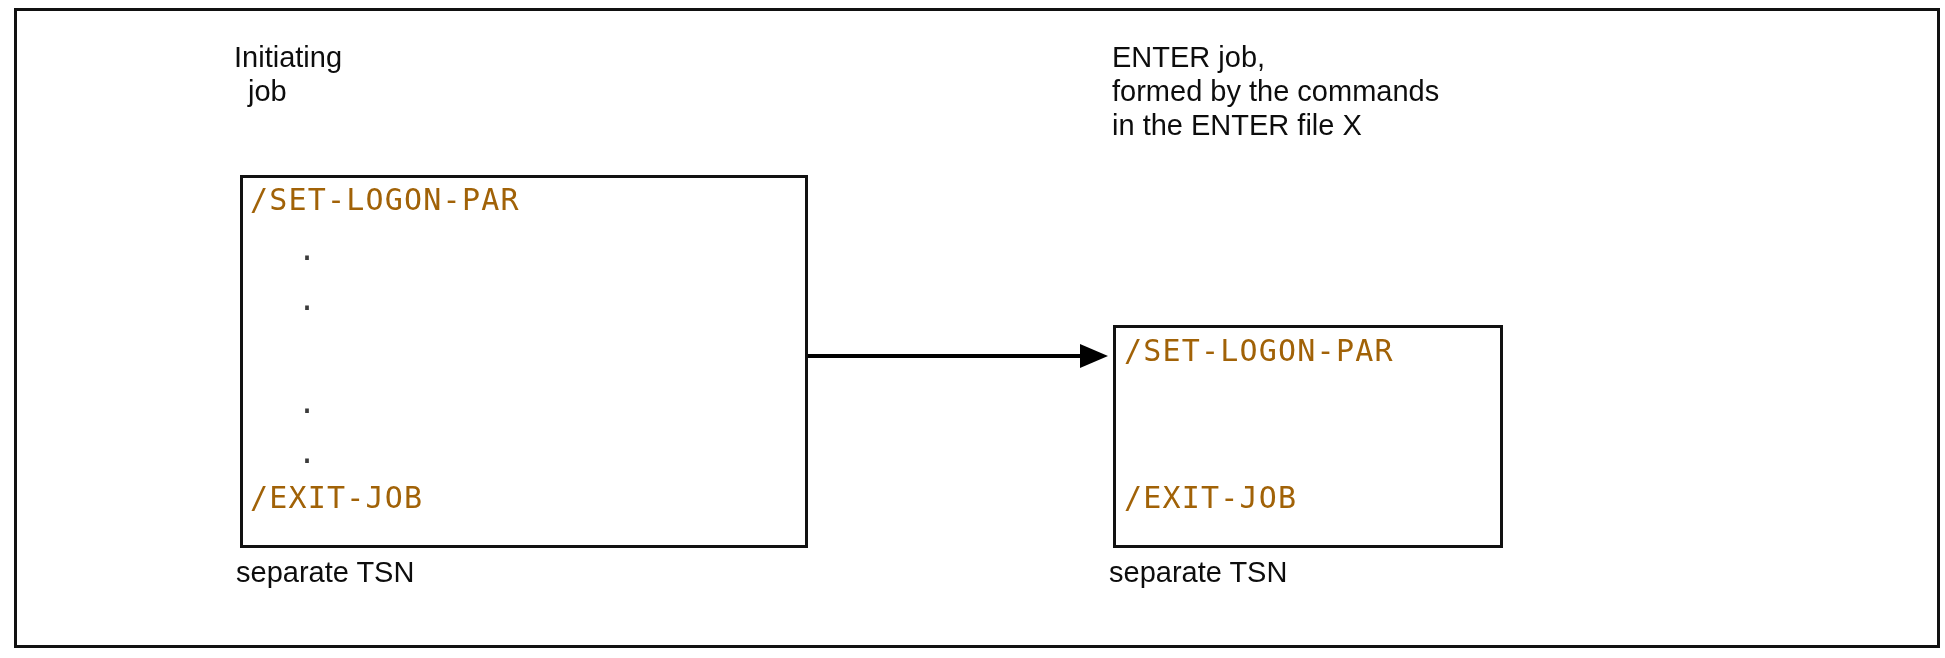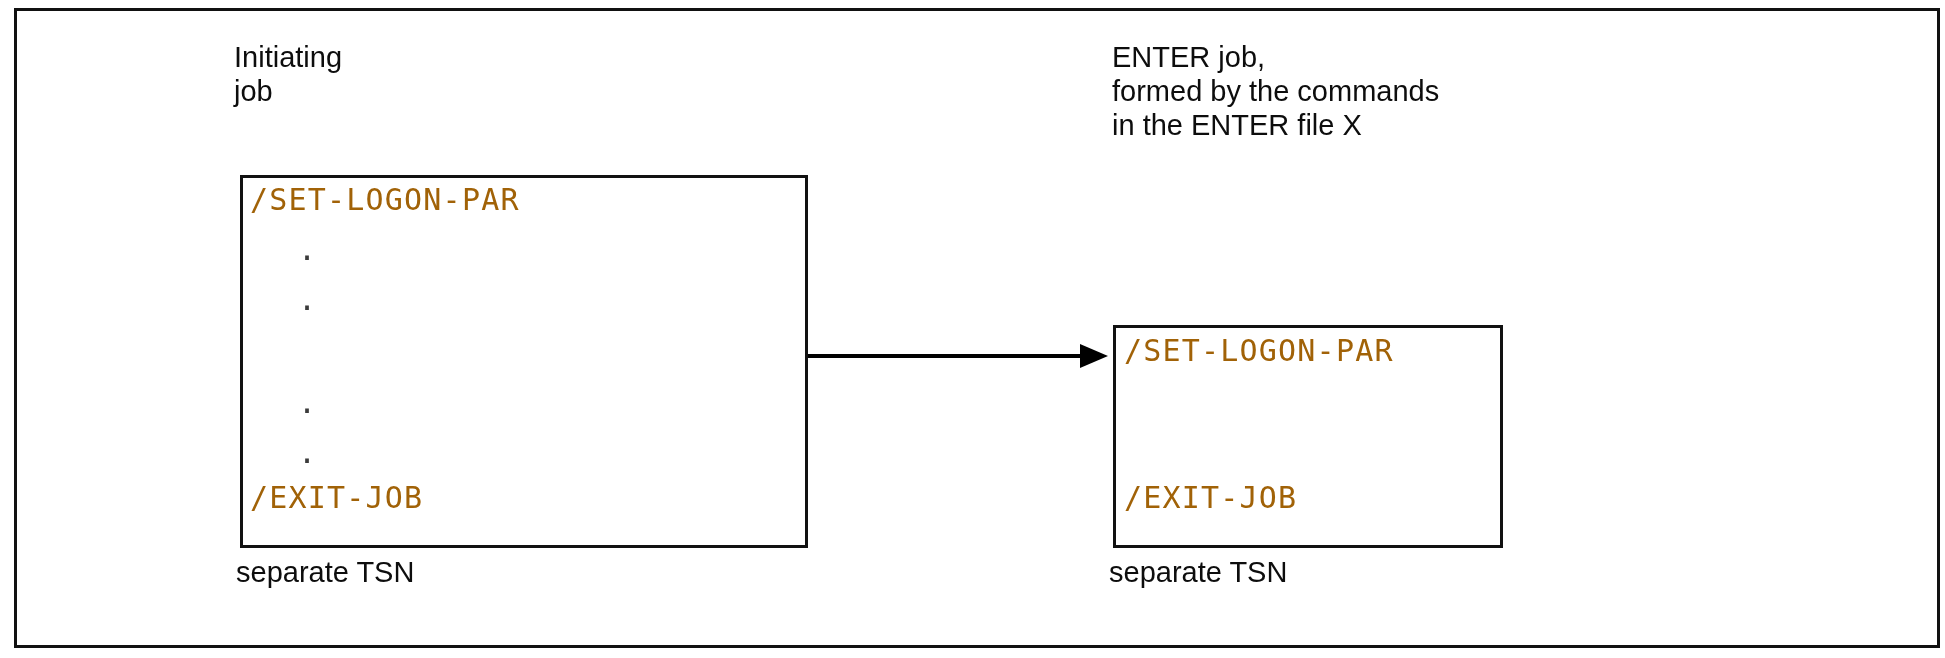--- a/index.html
+++ b/index.html
@@ -75,21 +75,21 @@
   }
 </style>
 </head>
 <body>
 
 <div id="canvas">
 
   <div id="outer-frame"></div>
 
   <div class="caption" style="left:226px; top:40px;">Initiating</div>
-  <div class="caption" style="left:226px; top:74px;">job</div>
+  <div class="caption" style="left:240px; top:74px;">job</div>
 
   <div class="caption" style="left:1104px; top:40px;">ENTER job,</div>
   <div class="caption" style="left:1104px; top:74px;">formed by the commands</div>
   <div class="caption" style="left:1104px; top:108px;">in the ENTER file X</div>
 
   <div class="code-box" style="left:232px; top:175px; width:568px; height:373px;">
   </div>
 
   <div class="code-line" style="left:242px; top:182px;">/SET-LOGON-PAR</div>
 

